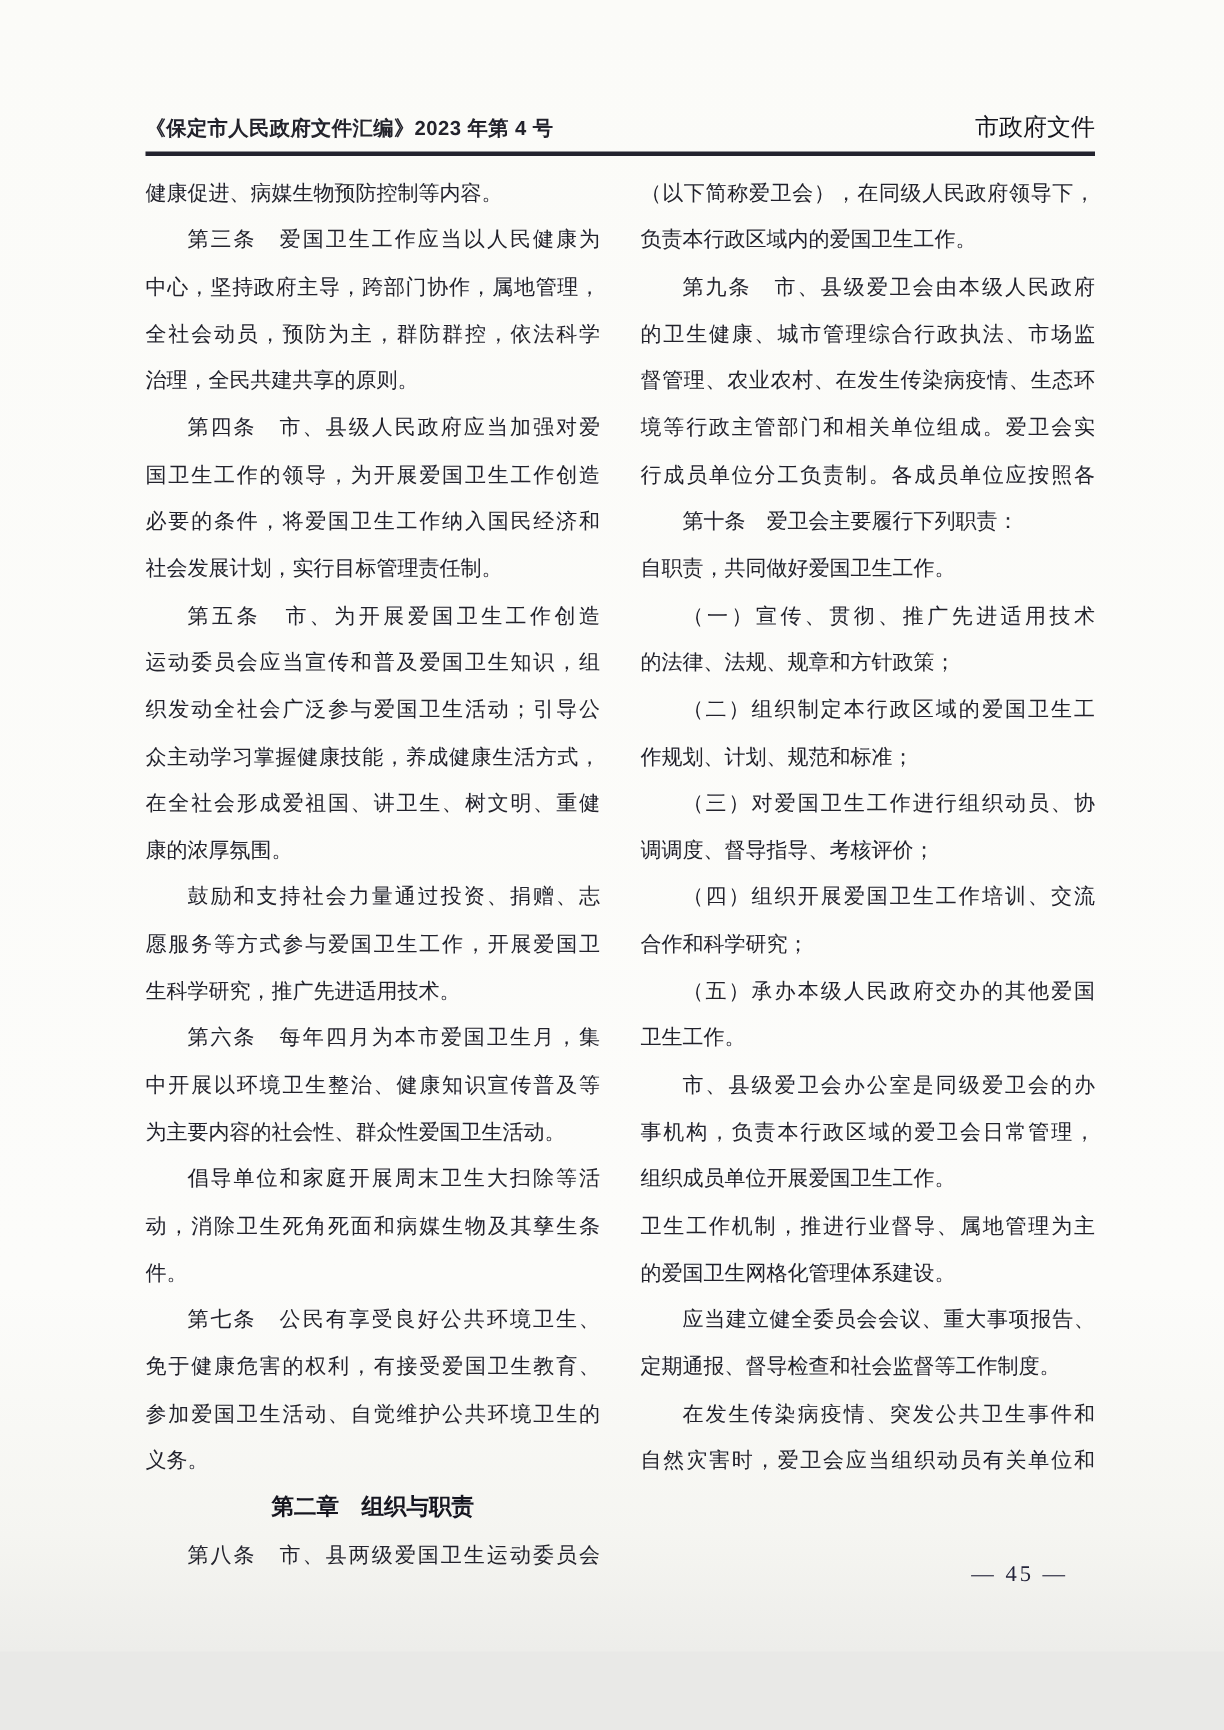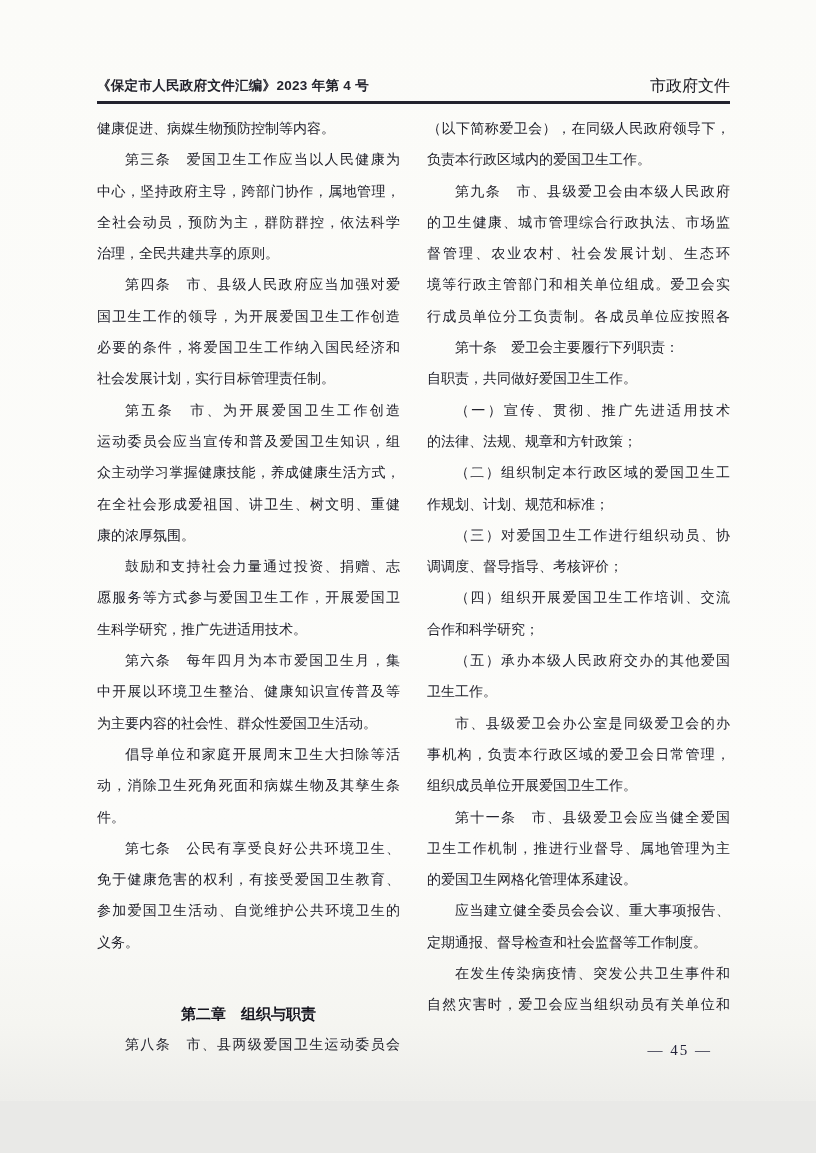--- a/index.html
+++ b/index.html
@@ -59,21 +59,20 @@
   }
   .line.indent { text-indent: 2em; }
   .line.no-fill { text-align-last: left; }
   .chapter-heading {
     text-align: center;
     font-weight: bold;
     font-size: 15px;
     height: 31.3px;
     line-height: 31.3px;
     color: #15151f;
-    margin-top: 40px;
   }
   .page-footer {
     position: absolute;
     top: 1042px;
     left: 0; right: 104px;
     text-align: right;
     font-size: 15px;
     letter-spacing: 2px;
     color: #23233a;
     font-family: "Liberation Serif", serif;
@@ -97,20 +96,21 @@
           <div class="line indent">第三条　爱国卫生工作应当以人民健康为</div>
           <div class="line">中心，坚持政府主导，跨部门协作，属地管理，</div>
           <div class="line">全社会动员，预防为主，群防群控，依法科学</div>
           <div class="line no-fill">治理，全民共建共享的原则。</div>
           <div class="line indent">第四条　市、县级人民政府应当加强对爱</div>
           <div class="line">国卫生工作的领导，为开展爱国卫生工作创造</div>
           <div class="line">必要的条件，将爱国卫生工作纳入国民经济和</div>
           <div class="line no-fill">社会发展计划，实行目标管理责任制。</div>
           <div class="line indent">第五条　市、为开展爱国卫生工作创造</div>
           <div class="line">运动委员会应当宣传和普及爱国卫生知识，组</div>
+          <div class="line">织发动全社会广泛参与爱国卫生活动；引导公</div>
           <div class="line">众主动学习掌握健康技能，养成健康生活方式，</div>
           <div class="line">在全社会形成爱祖国、讲卫生、树文明、重健</div>
           <div class="line no-fill">康的浓厚氛围。</div>
           <div class="line indent">鼓励和支持社会力量通过投资、捐赠、志</div>
           <div class="line">愿服务等方式参与爱国卫生工作，开展爱国卫</div>
           <div class="line no-fill">生科学研究，推广先进适用技术。</div>
           <div class="line indent">第六条　每年四月为本市爱国卫生月，集</div>
           <div class="line">中开展以环境卫生整治、健康知识宣传普及等</div>
           <div class="line no-fill">为主要内容的社会性、群众性爱国卫生活动。</div>
           <div class="line indent">倡导单位和家庭开展周末卫生大扫除等活</div>
@@ -121,39 +121,38 @@
           <div class="line">参加爱国卫生活动、自觉维护公共环境卫生的</div>
           <div class="line no-fill">义务。</div>
           <div class="chapter-heading">第二章　组织与职责</div>
           <div class="line indent">第八条　市、县两级爱国卫生运动委员会</div>
         </div>
       <div class="col" id="col-right">
           <div class="line">（以下简称爱卫会），在同级人民政府领导下，</div>
           <div class="line no-fill">负责本行政区域内的爱国卫生工作。</div>
           <div class="line indent">第九条　市、县级爱卫会由本级人民政府</div>
           <div class="line">的卫生健康、城市管理综合行政执法、市场监</div>
-          <div class="line">督管理、农业农村、社会发展计划、生态环</div>
+          <div class="line">督管理、农业农村、在发生传染病疫情、生态环</div>
           <div class="line">境等行政主管部门和相关单位组成。爱卫会实</div>
           <div class="line">行成员单位分工负责制。各成员单位应按照各</div>
           <div class="line indent no-fill">第十条　爱卫会主要履行下列职责：</div>
           <div class="line no-fill">自职责，共同做好爱国卫生工作。</div>
           <div class="line indent">（一）宣传、贯彻、推广先进适用技术</div>
           <div class="line no-fill">的法律、法规、规章和方针政策；</div>
           <div class="line indent">（二）组织制定本行政区域的爱国卫生工</div>
           <div class="line no-fill">作规划、计划、规范和标准；</div>
           <div class="line indent">（三）对爱国卫生工作进行组织动员、协</div>
           <div class="line no-fill">调调度、督导指导、考核评价；</div>
           <div class="line indent">（四）组织开展爱国卫生工作培训、交流</div>
           <div class="line no-fill">合作和科学研究；</div>
           <div class="line indent">（五）承办本级人民政府交办的其他爱国</div>
           <div class="line no-fill">卫生工作。</div>
           <div class="line indent">市、县级爱卫会办公室是同级爱卫会的办</div>
           <div class="line">事机构，负责本行政区域的爱卫会日常管理，</div>
           <div class="line no-fill">组织成员单位开展爱国卫生工作。</div>
-          <div class="line indent">第十一条　市、县级爱卫会应当健全爱国</div>
           <div class="line">卫生工作机制，推进行业督导、属地管理为主</div>
           <div class="line no-fill">的爱国卫生网格化管理体系建设。</div>
           <div class="line indent">应当建立健全委员会会议、重大事项报告、</div>
           <div class="line no-fill">定期通报、督导检查和社会监督等工作制度。</div>
           <div class="line indent">在发生传染病疫情、突发公共卫生事件和</div>
           <div class="line">自然灾害时，爱卫会应当组织动员有关单位和</div>
         </div>
     </div>
 
   </div>

